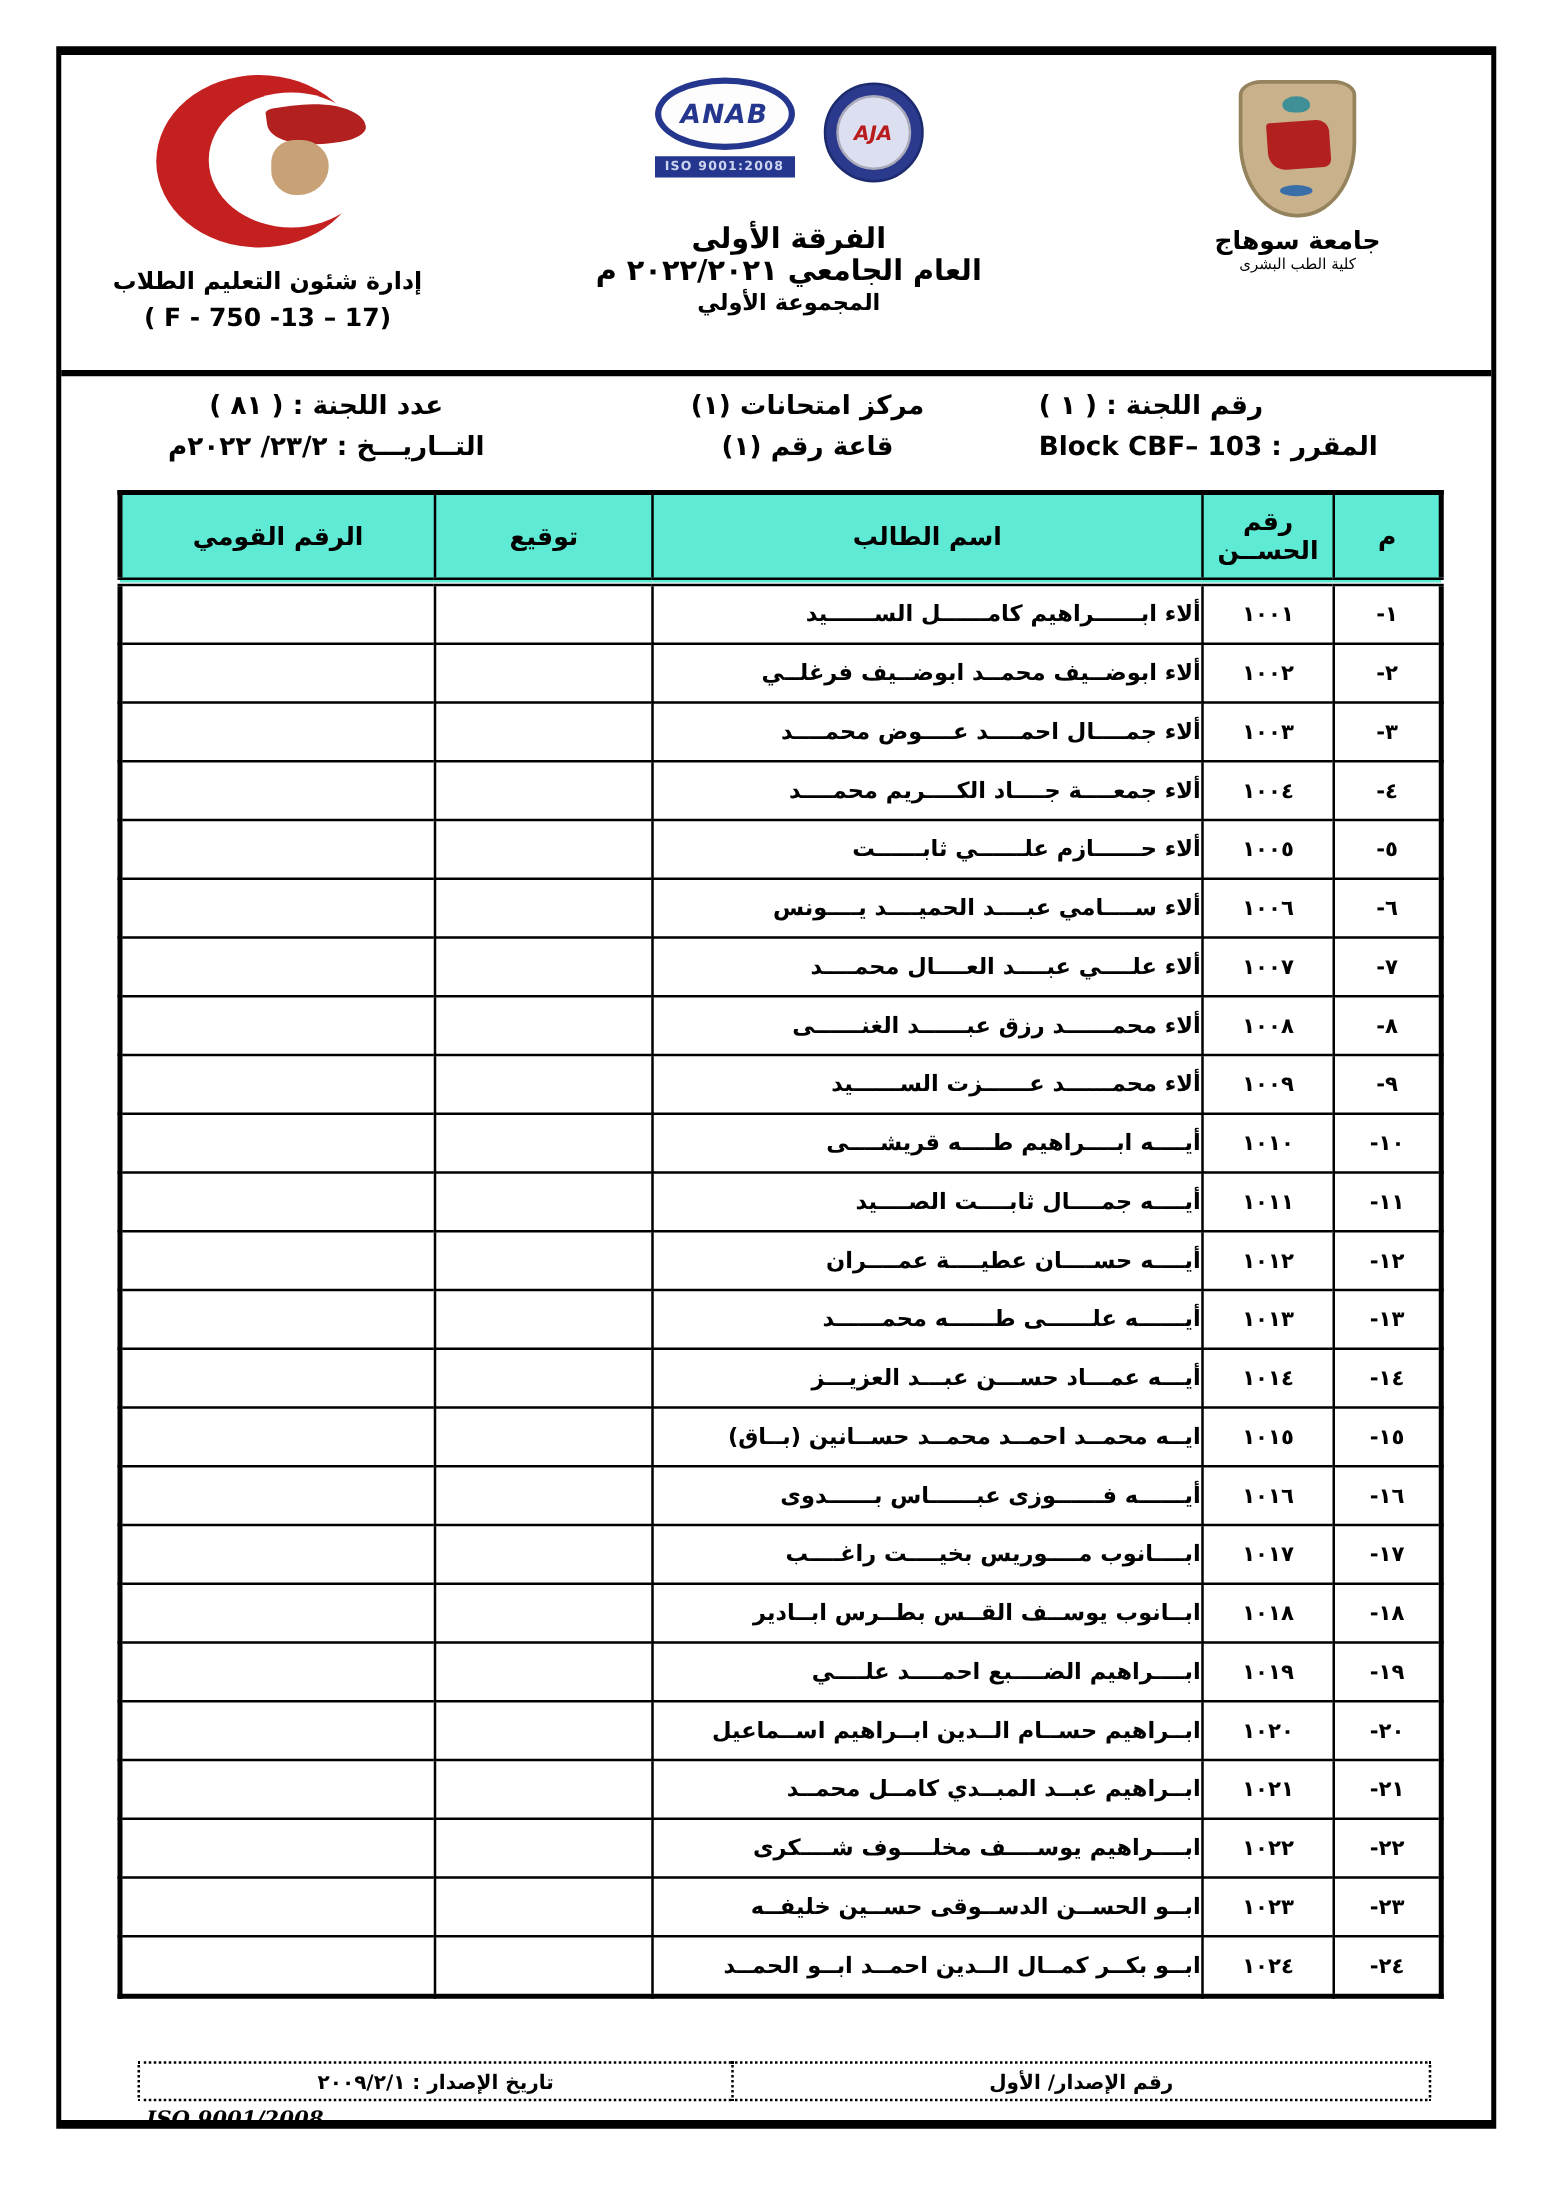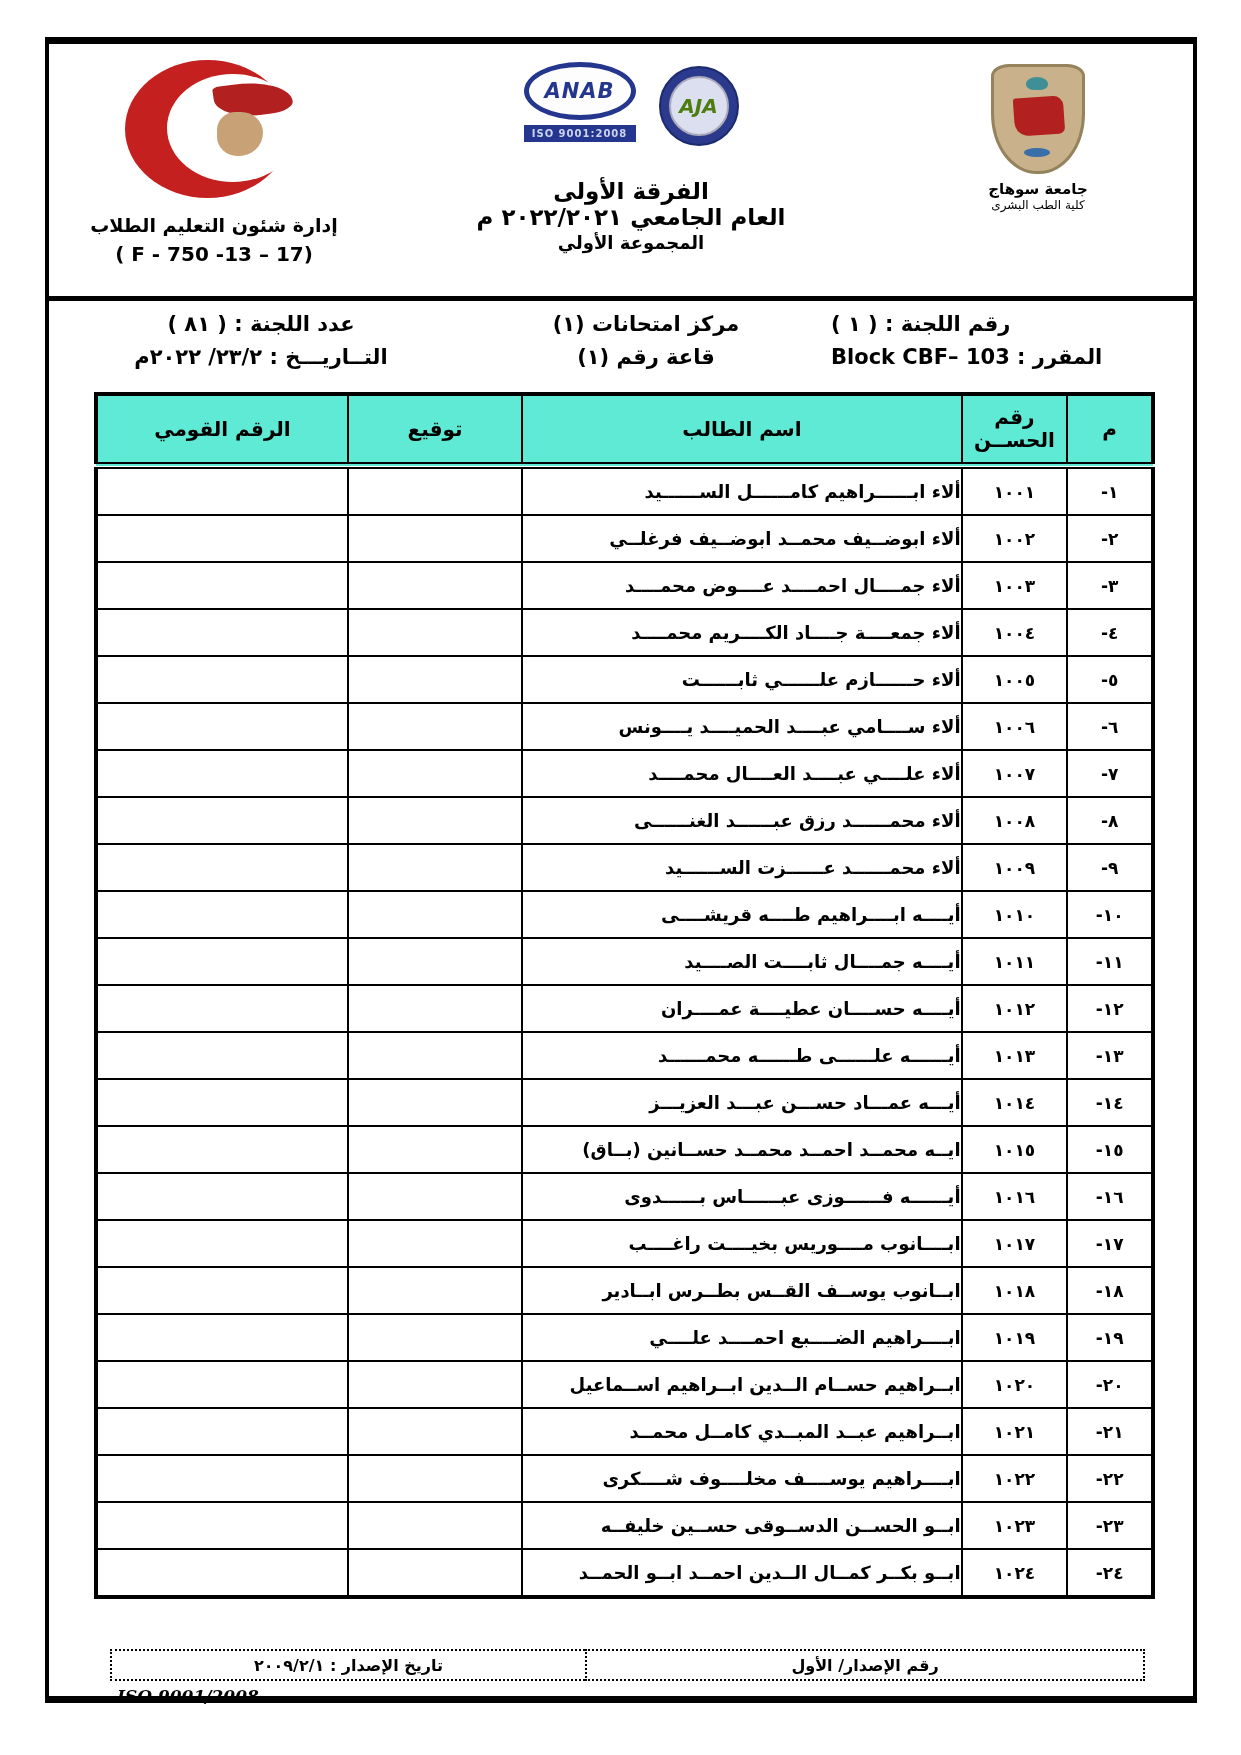--- a/index.html
+++ b/index.html
@@ -6,21 +6,21 @@
   .page{position:relative;width:1241px;height:1755px;background:#fff;
         font-family:"DejaVu Sans",sans-serif;color:#000;overflow:hidden;}
   .frame{position:absolute;left:45px;top:37px;width:1152px;height:1666px;
          border:4px solid #000;border-top-width:7px;border-bottom-width:7px;box-sizing:border-box;}
 
   
   .top-section{display:flex;direction:rtl;height:236px;padding-top:16px;}
   .col-univ{width:310px;text-align:center;}
   .col-center{flex:1;text-align:center;}
   .col-dept{width:330px;text-align:center;}
-  .univ-name{font-weight:bold;font-size:15px;margin-top:6px;}
+  .univ-name{font-weight:bold;font-size:20px;margin-top:6px;}
   .univ-fac{font-weight:normal;font-size:12px;}
 
   .shield{position:relative;width:88px;height:104px;margin:4px auto 0;
           background:#c9b18b;border:3px solid #94835c;
           border-radius:18px 18px 46px 46px / 12px 12px 60px 60px;}
   .shield-red{position:absolute;left:20px;top:30px;width:50px;height:38px;background:#b32020;
               border-radius:3px 10px 6px 14px;transform:rotate(-4deg);}
   .shield-teal{position:absolute;left:32px;top:10px;width:22px;height:13px;background:#3f8f96;
                border-radius:50% 50% 40% 40%;}
   .shield-blue{position:absolute;left:30px;bottom:14px;width:26px;height:9px;background:#3a6ea8;
@@ -30,21 +30,21 @@
   .anab{width:112px;}
   .anab-oval{height:58px;background:#fdfdfd;border:5px solid #25368f;border-radius:50%;
              display:flex;align-items:center;justify-content:center;box-sizing:border-box;}
   .anab-text{color:#25368f;font-weight:bold;font-style:italic;font-size:21px;letter-spacing:1px;}
   .anab-bar{margin-top:5px;background:#25368f;color:#ccd4f0;font-size:10px;font-weight:bold;
             text-align:center;padding:3px 0;letter-spacing:1px;}
   .aja{width:80px;height:80px;border-radius:50%;background:#2b3a8c;border:2px solid #1c2a6e;
        display:flex;align-items:center;justify-content:center;margin-top:4px;box-sizing:border-box;}
   .aja-inner{width:56px;height:56px;border-radius:50%;background:#dcdff0;border:2px solid #aab;
              display:flex;align-items:center;justify-content:center;}
-  .aja-text{color:#4d7c0f;font-weight:bold;font-style:italic;font-size:20px;}
+  .aja-text{color:#b91c1c;font-weight:bold;font-style:italic;font-size:16px;}
 
   .title-grade{font-weight:bold;font-size:23px;margin-top:4px;text-align:center;}
   .title-year{font-weight:bold;font-size:23px;direction:rtl;}
   .title-group{font-weight:bold;font-size:18px;margin-top:2px;}
 
   .crescent{position:relative;width:190px;height:140px;margin:0 auto;}
   .c-red{position:absolute;left:6px;top:0;width:165px;height:138px;background:#c42020;border-radius:50%;}
   .c-cut{position:absolute;left:48px;top:14px;width:132px;height:108px;background:#fff;border-radius:50%;}
   .c-hat{position:absolute;left:95px;top:22px;width:78px;height:34px;background:#b32020;
          border-radius:10% 80% 30% 70%;transform:rotate(-8deg);}

